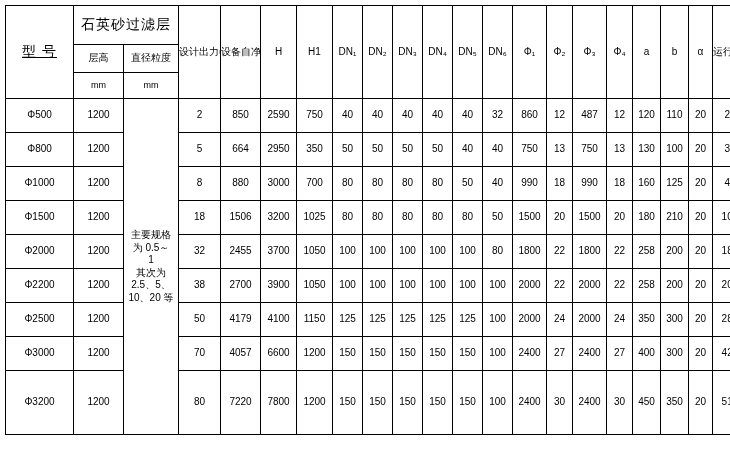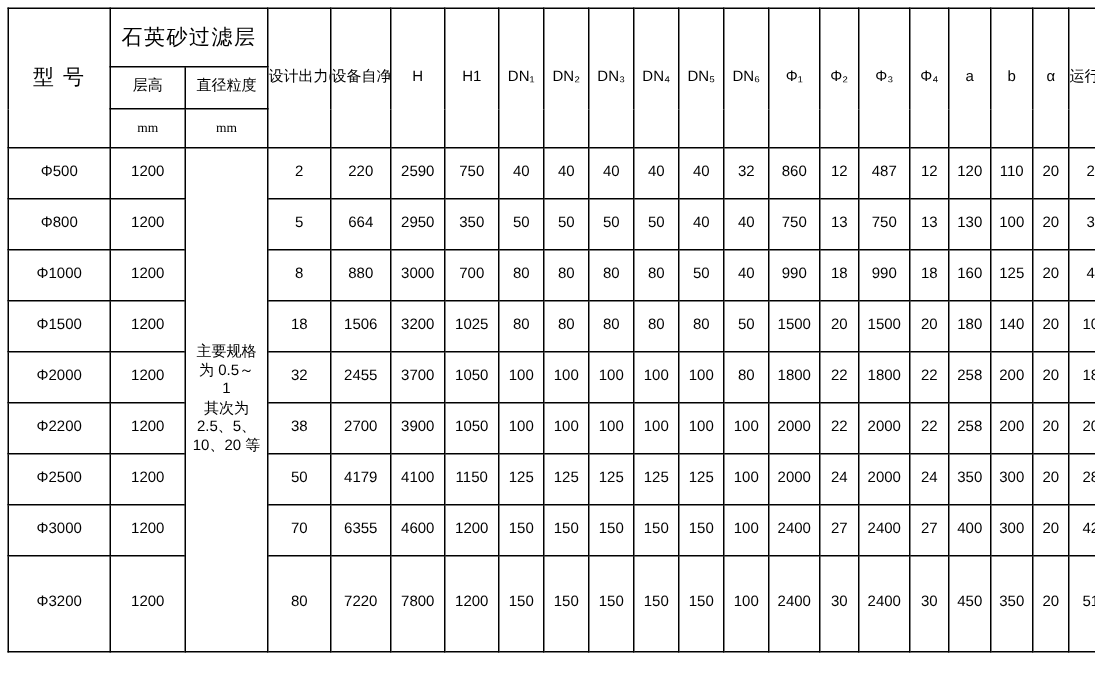--- a/index.html
+++ b/index.html
@@ -41,24 +41,24 @@
   
   .hdr-main {
     font-size: 14px;
     letter-spacing: 1px;
   }
   .hdr-sub {
     font-size: 10px;
   }
   .unit {
     font-size: 9px;
-    font-family: Liberation Serif, serif;
   }
   .hdr-tall {
     height: 92px;
+    text-decoration: underline;
   }
   .row-body td {
     height: 33px;
     font-size: 10px;
   }
   .model-cell {
     font-size: 10.5px;
   }
   .sand-note {
     font-size: 10.5px;
@@ -139,21 +139,21 @@
         <td>1200</td>
         <td class="sand-note" rowspan="9">
           <div>主要规格</div>
           <div>为 0.5～</div>
           <div>1</div>
           <div>其次为</div>
           <div>2.5、5、</div>
           <div>10、20 等</div>
         </td>
         <td>2</td>
-        <td>220</td>
+        <td>850</td>
         <td>2590</td>
         <td>750</td>
         <td>40</td>
         <td>40</td>
         <td>40</td>
         <td>40</td>
         <td>40</td>
         <td>32</td>
         <td>860</td>
         <td>12</td>
@@ -219,21 +219,21 @@
         <td>80</td>
         <td>80</td>
         <td>80</td>
         <td>80</td>
         <td>50</td>
         <td>1500</td>
         <td>20</td>
         <td>1500</td>
         <td>20</td>
         <td>180</td>
-        <td>140</td>
+        <td>210</td>
         <td>20</td>
         <td>10960</td>
       </tr>
       <tr class="row-body">
         <td class="model-cell">Φ2000</td>
         <td>1200</td>
         <td>32</td>
         <td>2455</td>
         <td>3700</td>
         <td>1050</td>
@@ -293,22 +293,22 @@
         <td>24</td>
         <td>350</td>
         <td>300</td>
         <td>20</td>
         <td>28860</td>
       </tr>
       <tr class="row-body">
         <td class="model-cell">Φ3000</td>
         <td>1200</td>
         <td>70</td>
-        <td>6355</td>
-        <td>4600</td>
+        <td>4057</td>
+        <td>6600</td>
         <td>1200</td>
         <td>150</td>
         <td>150</td>
         <td>150</td>
         <td>150</td>
         <td>150</td>
         <td>100</td>
         <td>2400</td>
         <td>27</td>
         <td>2400</td>

